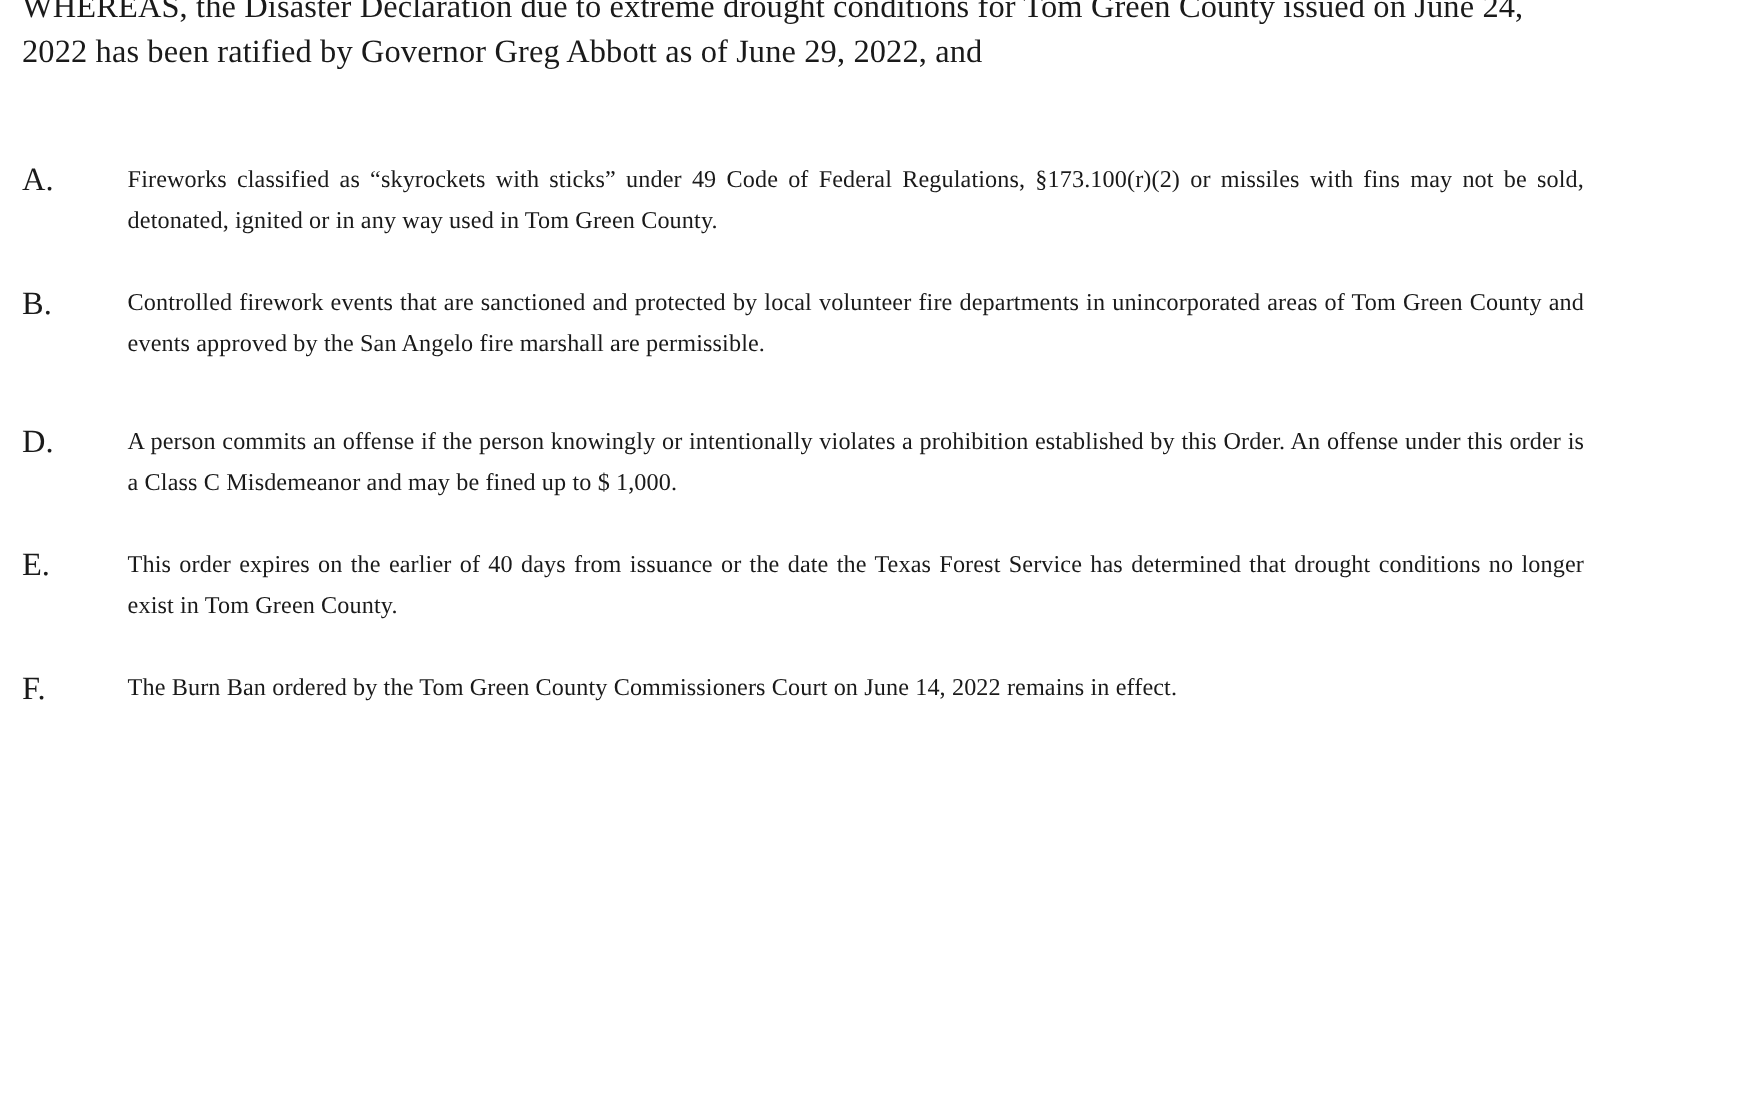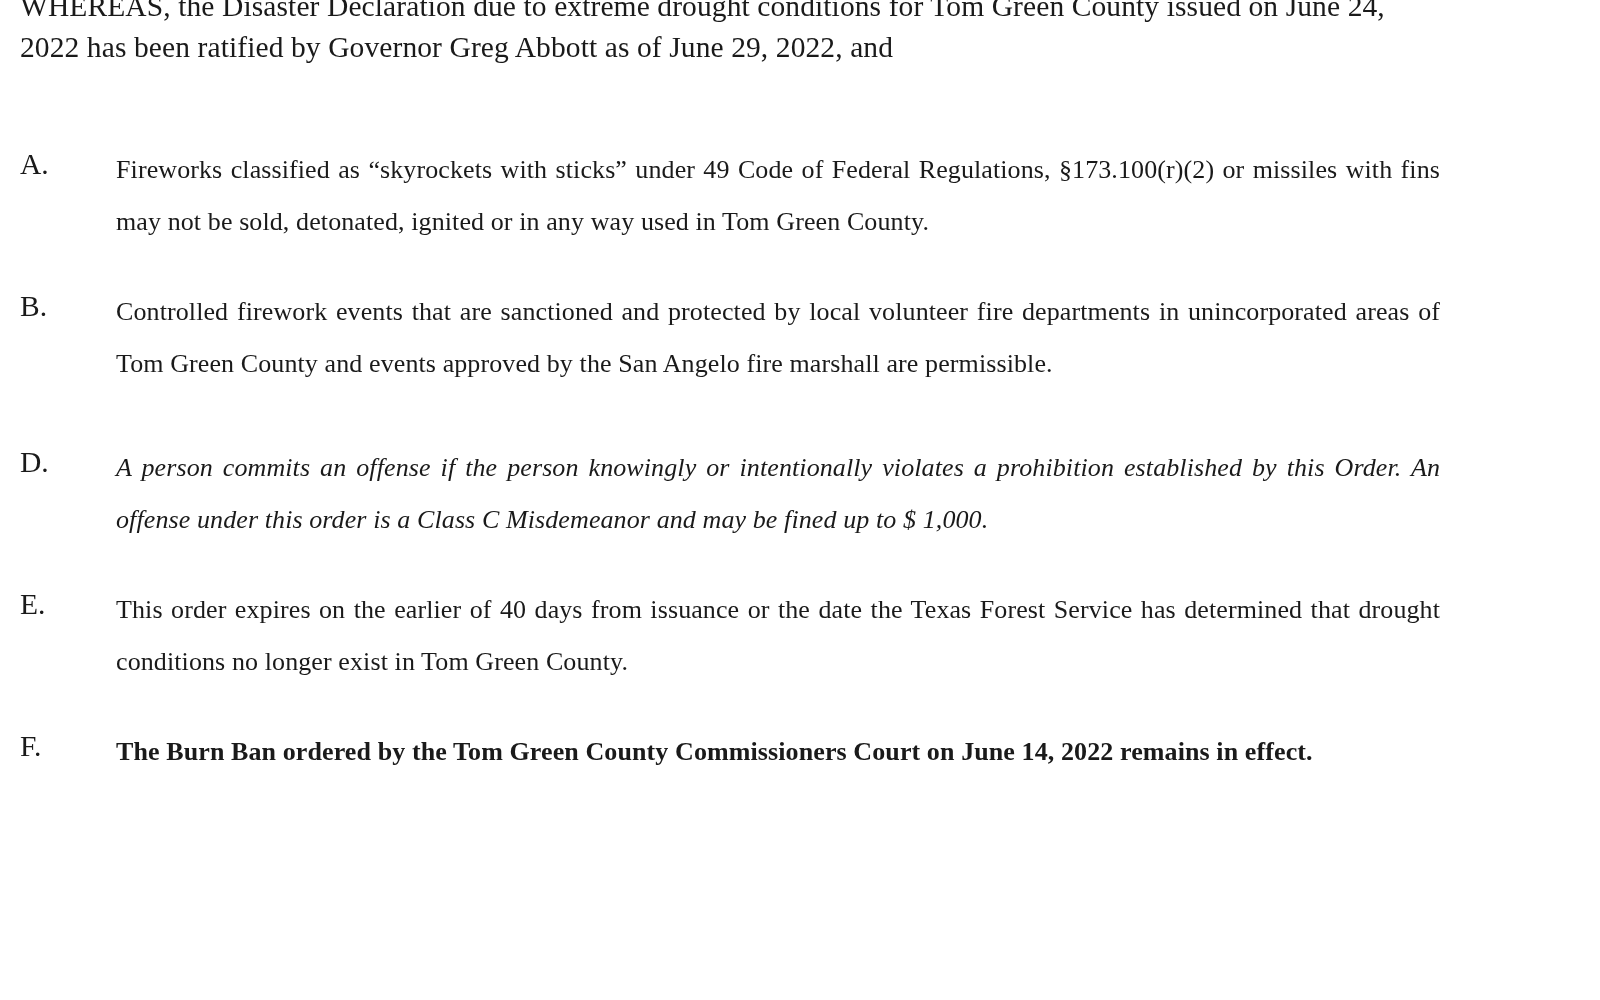--- a/index.html
+++ b/index.html
@@ -48,33 +48,32 @@
     line-height: 41px;
   }
   .item-label {
     width: 96px;
     flex: 0 0 96px;
     font-size: 29.5px;
     line-height: 41px;
   }
   .item-text {
     flex: 1 1 auto;
-    font-size: 26px;
-    line-height: 52px;
+    font-size: 22px;
+    line-height: 37px;
     text-align: justify;
     text-justify: inter-word;
     letter-spacing: 0.1px;
   }
   .item-text.nojust {
     text-align: left;
-    font-weight: bold;
   }
 
   .wide-right { width: 1390px; }
-  .narrow-right { width: 1250px; font-style: italic; }
+  .narrow-right { width: 1250px; }
   .mid-right { width: 1300px; }
 </style>
 </head>
 <body>
 
 <div class="page">
   <div class="doc-body">
 
     <p class="para clipped wide-right">WHEREAS, the Disaster Declaration due to extreme drought conditions for Tom Green County issued on June 24, 2022 has been ratified by Governor Greg Abbott as of June 29, 2022, and</p>
 

